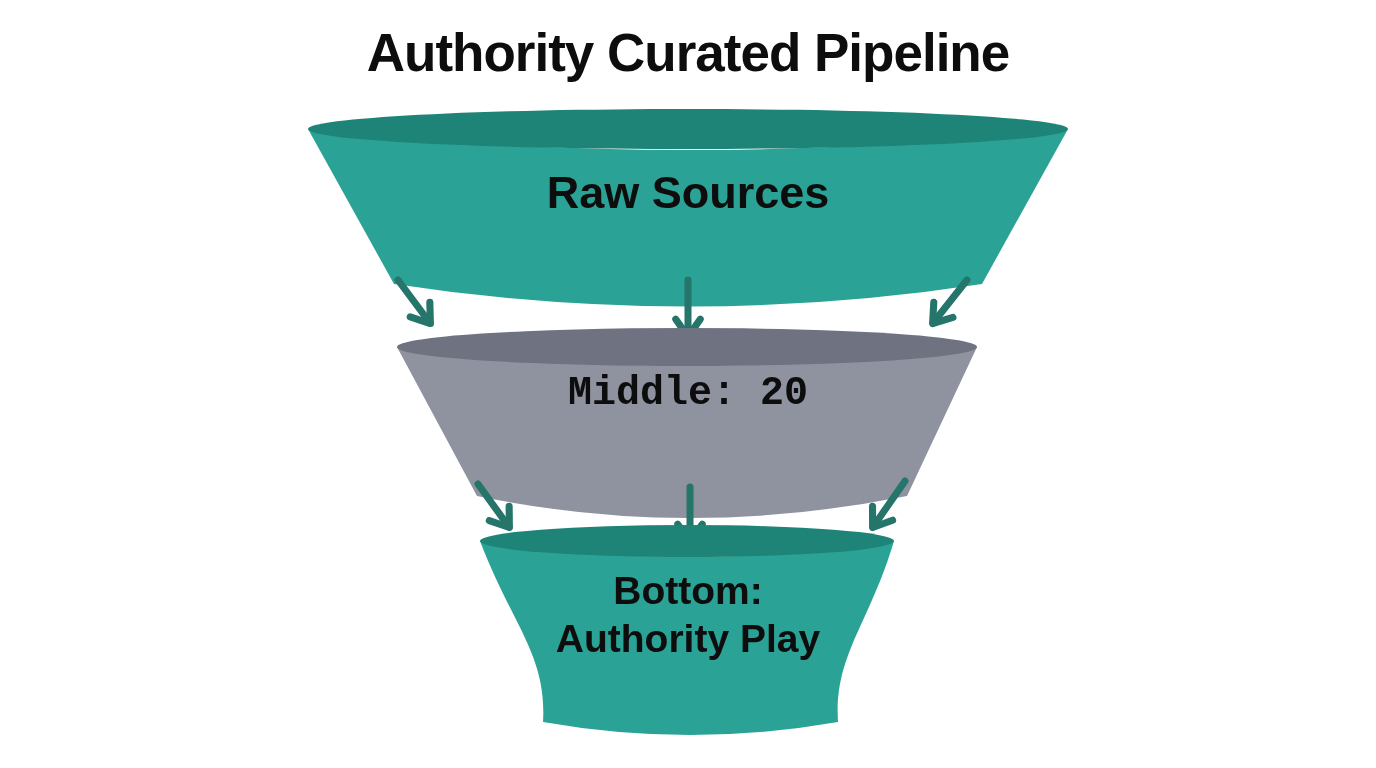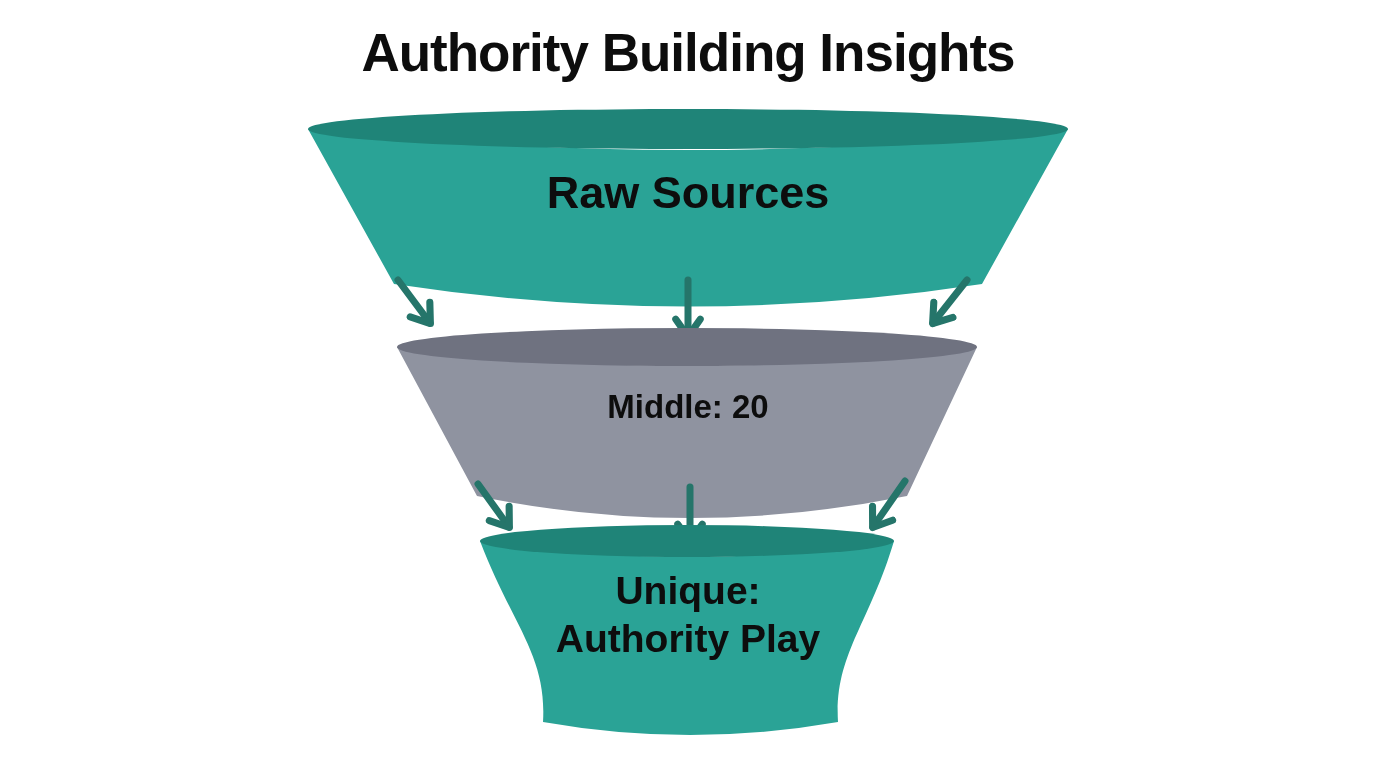--- a/index.html
+++ b/index.html
@@ -61,22 +61,22 @@
     font-weight: 700;
     color: var(--text);
     pointer-events: none;
   }
   .tier-label .line { display: block; }
   .tier-label-top {
     left: 338px; top: 166px; width: 700px;
     font-size: 45px; line-height: 54px;
   }
   .tier-label-middle {
-    left: 338px; top: 380px; width: 700px;
-    font-size: 33px; line-height: 54px;
+    left: 338px; top: 367px; width: 700px;
+    font-size: 40px; line-height: 54px; font-family: Liberation Mono, monospace;
   }
   .tier-label-bottom {
     left: 438px; top: 567px; width: 500px;
     font-size: 39px; line-height: 48px;
   }
 </style>
 </head>
 <body>
 
 <div class="stage">
@@ -105,28 +105,28 @@
     <path class="flow-arrow" marker-end="url(#chev)" d="M 478,484 L 509,527"></path>
     <path class="flow-arrow" marker-end="url(#chev)" d="M 690,487 L 690,541"></path>
     <path class="flow-arrow" marker-end="url(#chev)" d="M 905,481 L 873,527"></path>
 
     <g>
       <path class="tier-body-teal" d="M 480,541 C 512,625 547,655 543,722 Q 690,748 838,722 C 834,655 869,625 894,541 Q 687,573 480,541 Z"></path>
       <ellipse class="tier-rim-teal" cx="687" cy="541" rx="207" ry="16"></ellipse>
     </g>
   </svg>
 
-  <div class="diagram-title">Authority Building Insights</div>
+  <div class="diagram-title">Authority Curated Pipeline</div>
 
   <div class="tier-label tier-label-top">
     <span class="line">Raw Sources</span>
   </div>
 
   <div class="tier-label tier-label-middle">
     <span class="line">Middle: 20</span>
   </div>
 
   <div class="tier-label tier-label-bottom">
-    <span class="line">Unique:</span>
+    <span class="line">Bottom:</span>
     <span class="line">Authority Play</span>
   </div>
 
 </div>
 
 </body></html>

